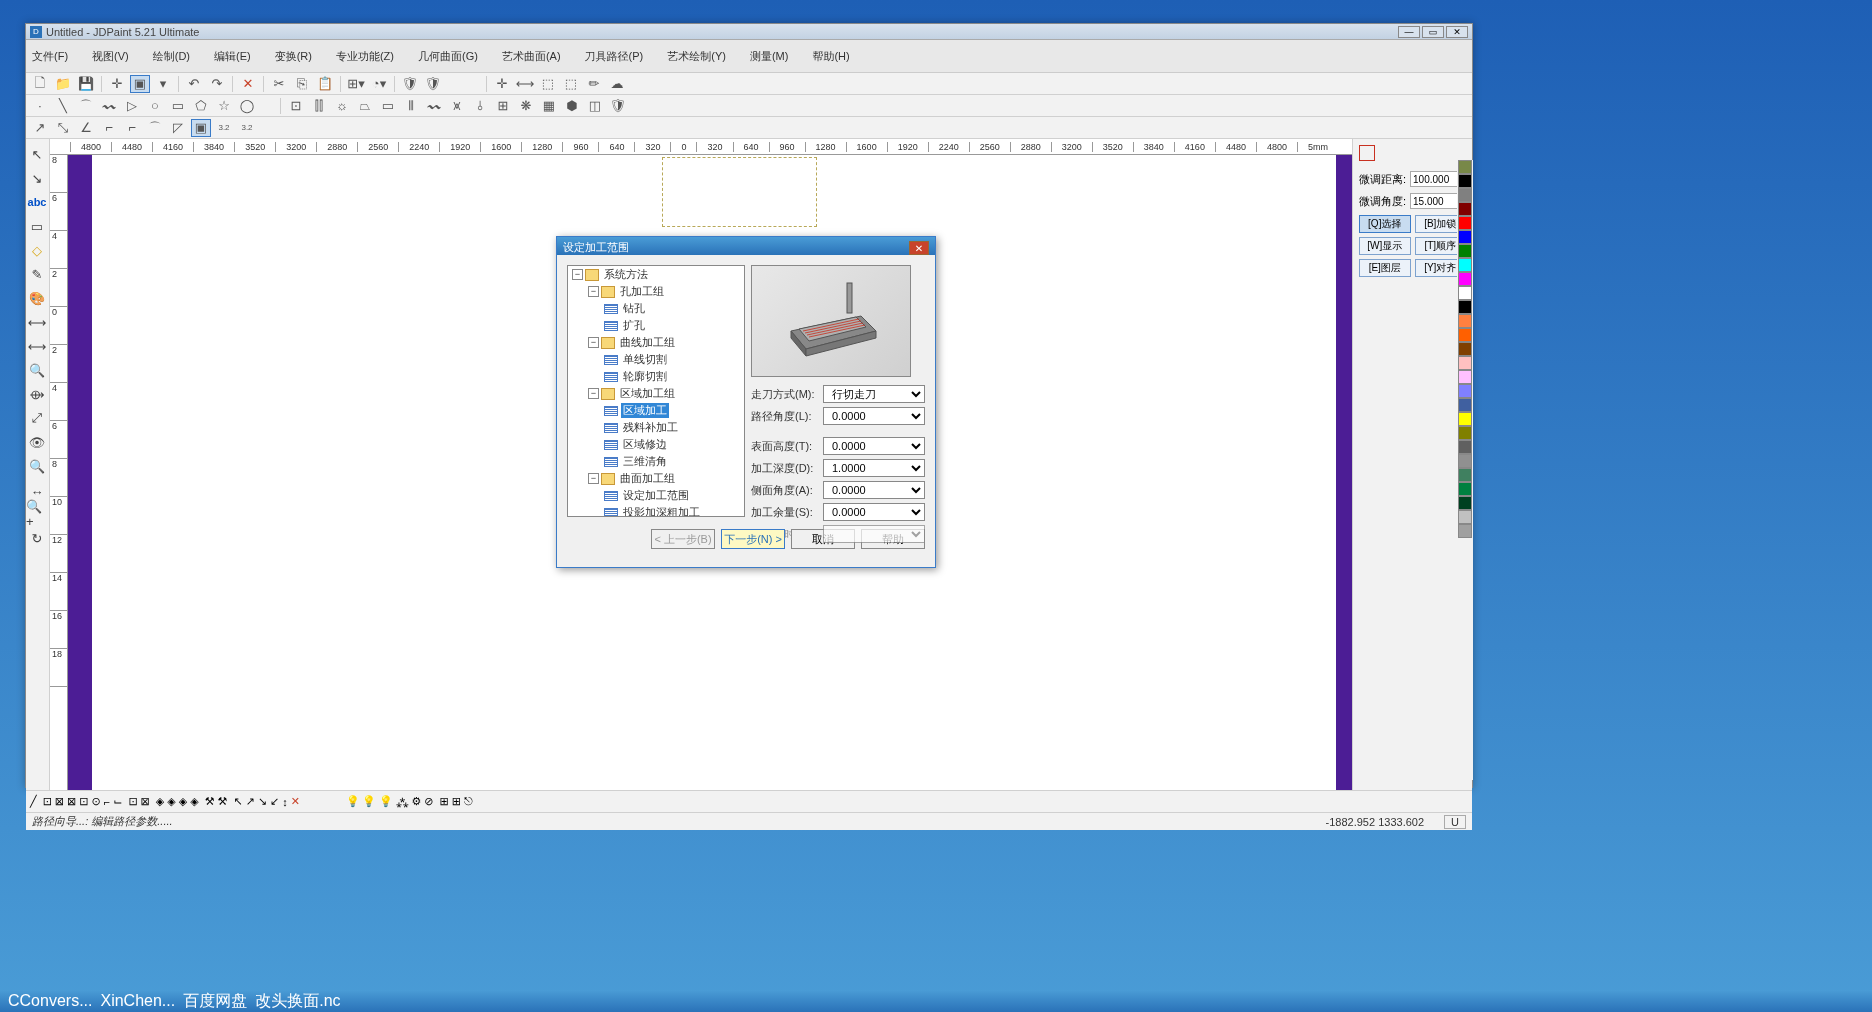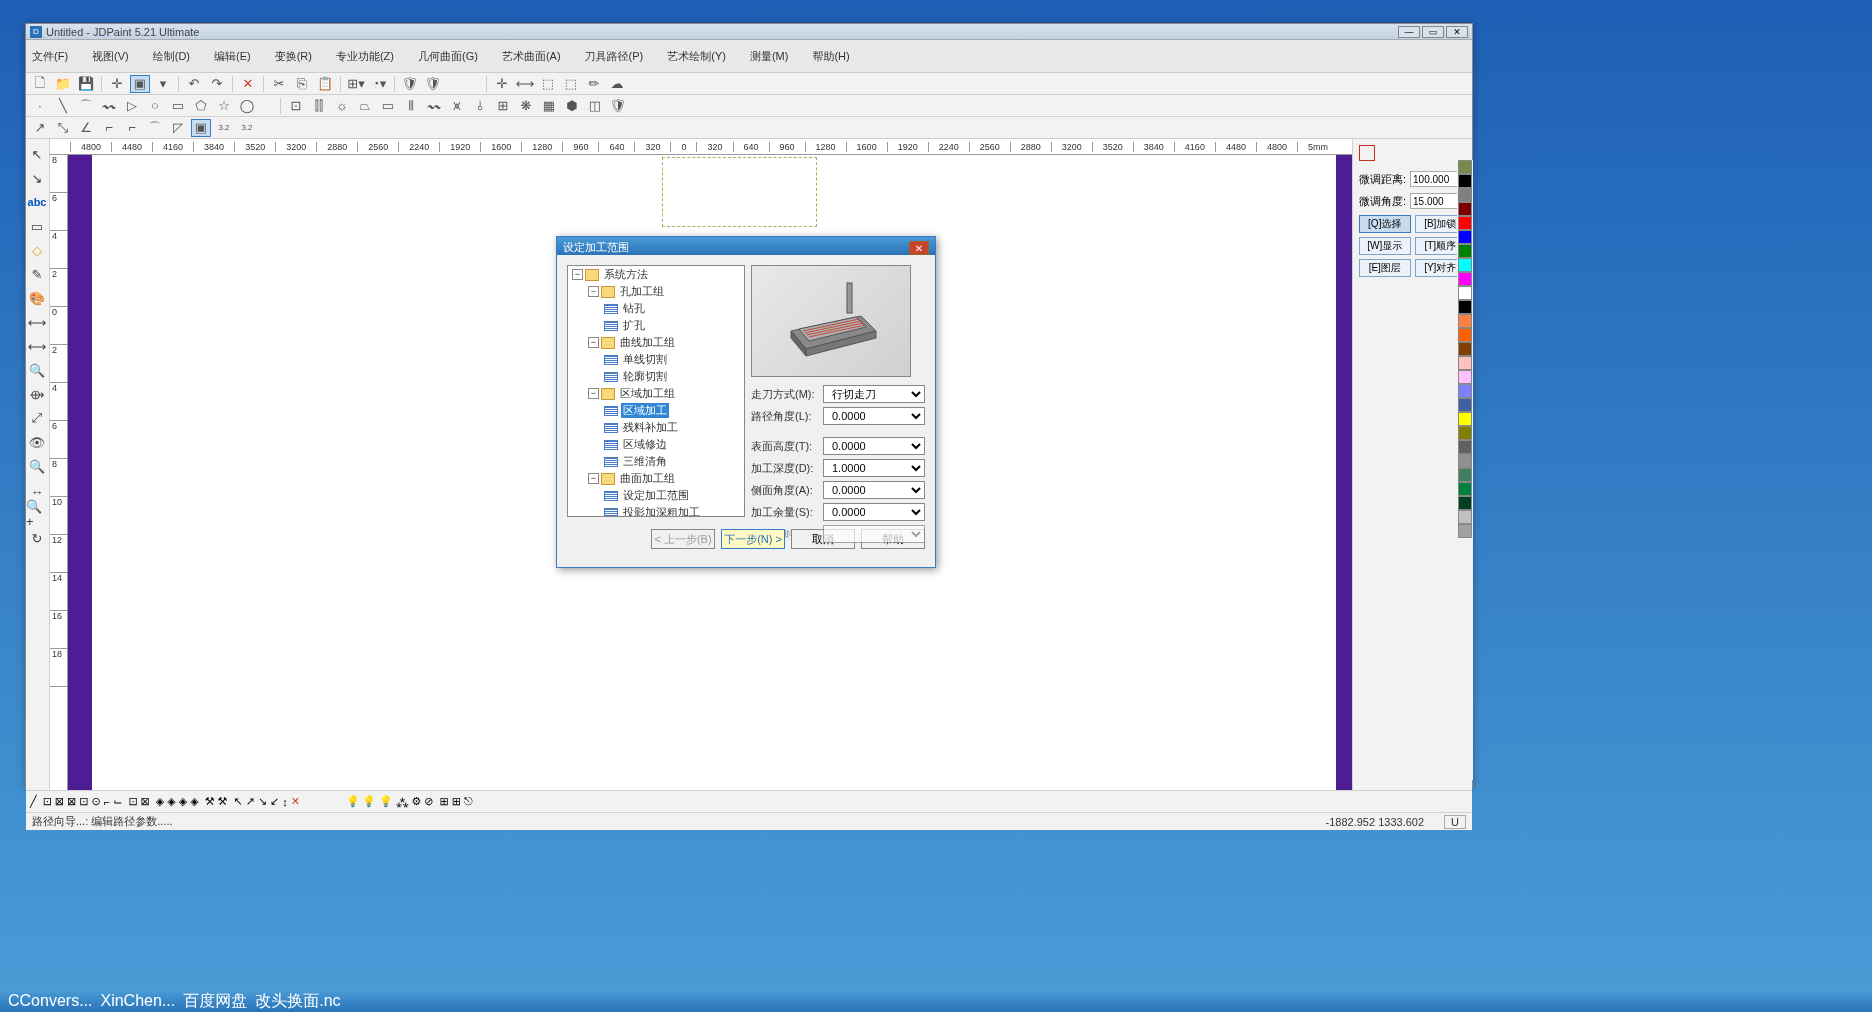--- a/index.html
+++ b/index.html
@@ -28,21 +28,21 @@
 .right-panel { width: 120px; background: #f2f2f2; border-left: 1px solid #d0d0d0; padding: 6px; }
 .rp-row { display: flex; align-items: center; gap: 4px; margin-bottom: 6px; font-size: 10px; }
 .rp-row input { width: 50px; height: 16px; font-size: 10px; border: 1px solid #aaa; padding: 0 2px; }
 .rp-btns { display: flex; gap: 4px; margin-bottom: 4px; }
 .rp-btns button { flex: 1; height: 18px; font-size: 10px; background: #ecf2f9; border: 1px solid #7da2ce; cursor: pointer; }
 .rp-btns button.active { background: #c8dcf0; border: 1px solid #3a7bc8; }
 .color-strip { position: absolute; right: 0; top: 58px; width: 16px; background: #f2f2f2; display: flex; flex-direction: column; }
 .color-strip div { width: 14px; height: 14px; border: 1px solid #888; margin: 0 1px; cursor: pointer; }
 .bottom-toolbar { height: 22px; background: #f2f2f2; border-top: 1px solid #d0d0d0; display: flex; align-items: center; padding: 0 4px; gap: 3px; }
 .status-bar { height: 18px; background: #f2f2f2; border-top: 1px solid #d0d0d0; display: flex; align-items: center; padding: 0 6px; font-size: 11px; color: #333; }
-.status-bar .status-text { flex: 1; }
+.status-bar .status-text { flex: 1; font-style: italic; }
 .status-bar .coords { margin-right: 20px; }
 
 .dialog { position: absolute; left: 556px; top: 236px; width: 380px; height: 332px; background: #f0f0f0; border: 1px solid #3a7bc8; box-shadow: 2px 2px 8px rgba(0,0,0,0.4); z-index: 100; }
 .dialog-title { height: 18px; background: linear-gradient(to bottom, #4a9cd6, #2a72b8); color: white; display: flex; align-items: flex-end; padding: 0 6px; font-size: 11px; }
 .dialog-title .close { margin-left: auto; width: 20px; height: 14px; background: #c8432a; color: white; display: flex; align-items: center; justify-content: center; cursor: pointer; font-size: 10px; border: 1px solid #963; }
 .dialog-body { display: flex; padding: 10px; gap: 6px; height: 270px; }
 .tree-panel { width: 178px; height: 252px; border: 1px solid #888; background: white; overflow-y: scroll; position: relative; }
 .tree-item { display: flex; align-items: center; padding: 1px 0; font-size: 11px; color: #333; cursor: pointer; white-space: nowrap; }
 .tree-item .expand { width: 11px; height: 11px; border: 1px solid #888; display: inline-flex; align-items: center; justify-content: center; font-size: 9px; margin-right: 2px; background: white; line-height: 1; }
 .tree-item .folder-icon { width: 14px; height: 12px; background: #f8d878; border: 1px solid #c89838; margin-right: 3px; }

